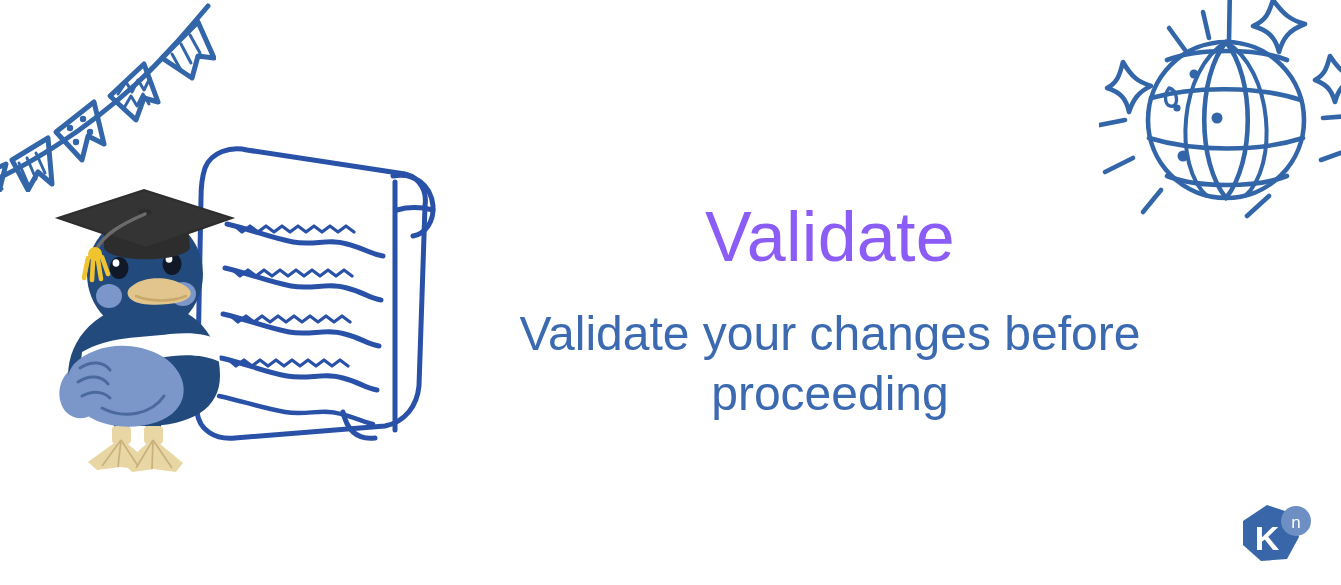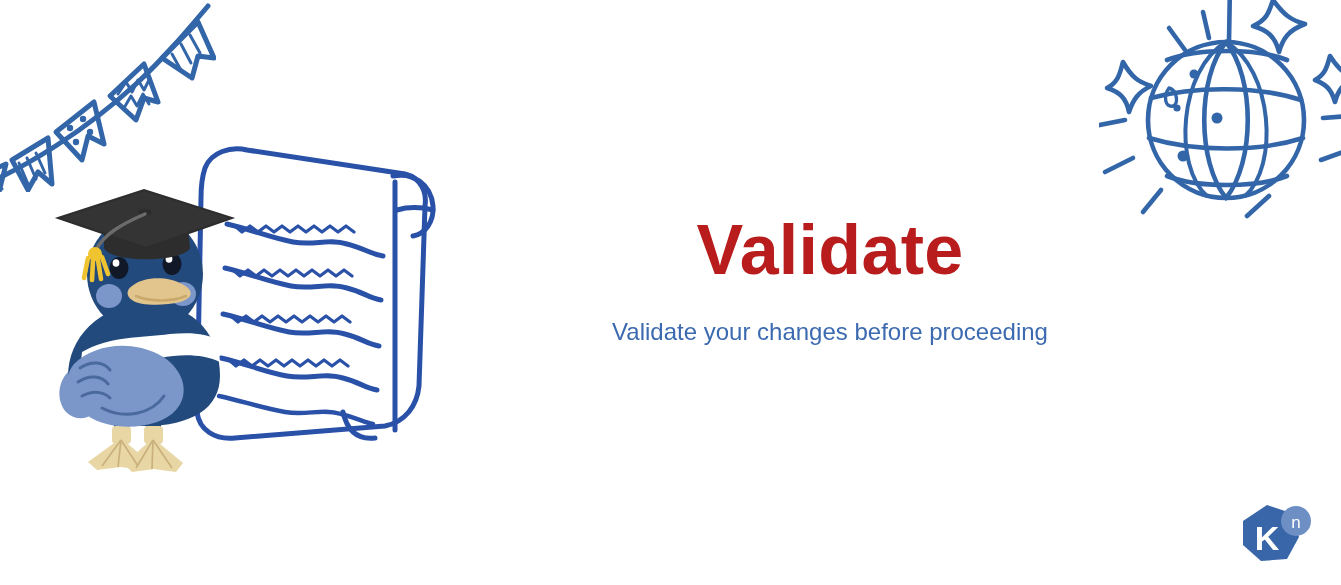--- a/index.html
+++ b/index.html
@@ -51,31 +51,31 @@
 
   
   #hero {
     position: absolute;
     left: 460px;
     top: 200px;
     width: 740px;
     text-align: center;
   }
   #hero-title {
-    margin: 13px;
+    margin: 0;
     font-size: 70px;
     line-height: 1.08;
-    font-weight: 700;
+    font-weight: 400;
     letter-spacing: 0.3px;
-    color: #b91c1c;
+    color: #8b5cf6;
     font-family: "Liberation Sans", sans-serif;
   }
   #hero-subtitle {
     margin: 28px 0 0 0;
-    font-size: 24px;
+    font-size: 48px;
     line-height: 1.25;
     font-weight: 400;
     color: #3c6ab0;
     font-family: "Liberation Sans", sans-serif;
   }
 
   
   #logo-badge {
     position: absolute;
     right: 26px;

